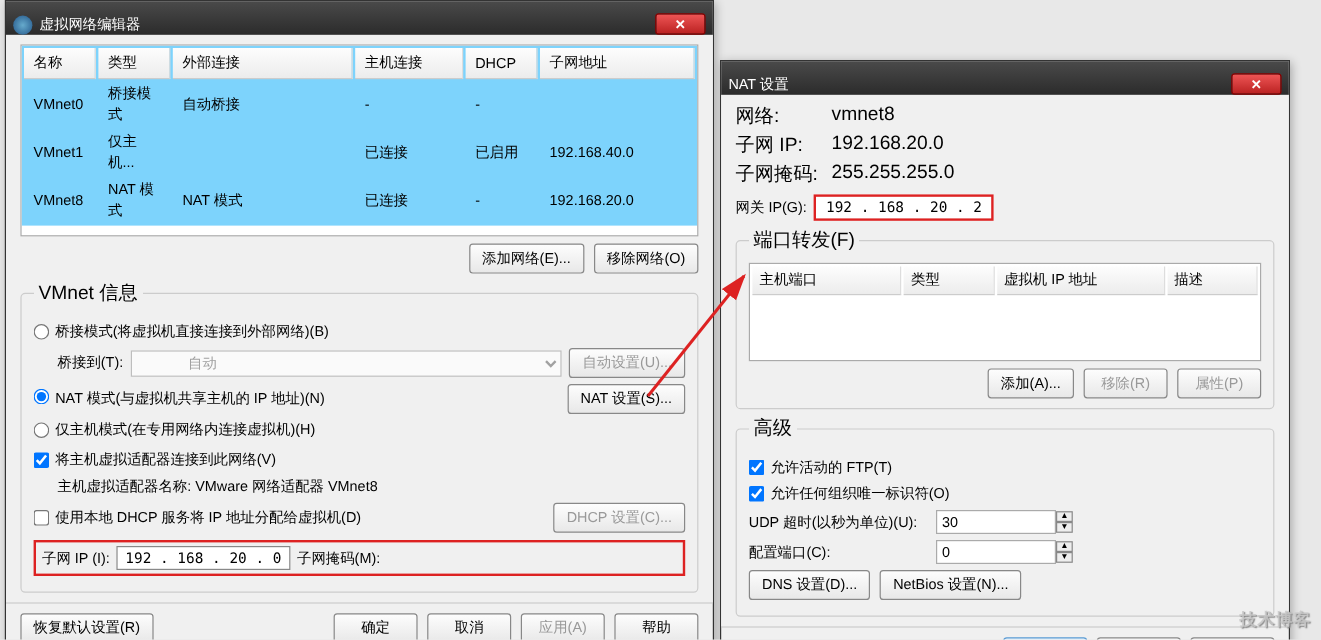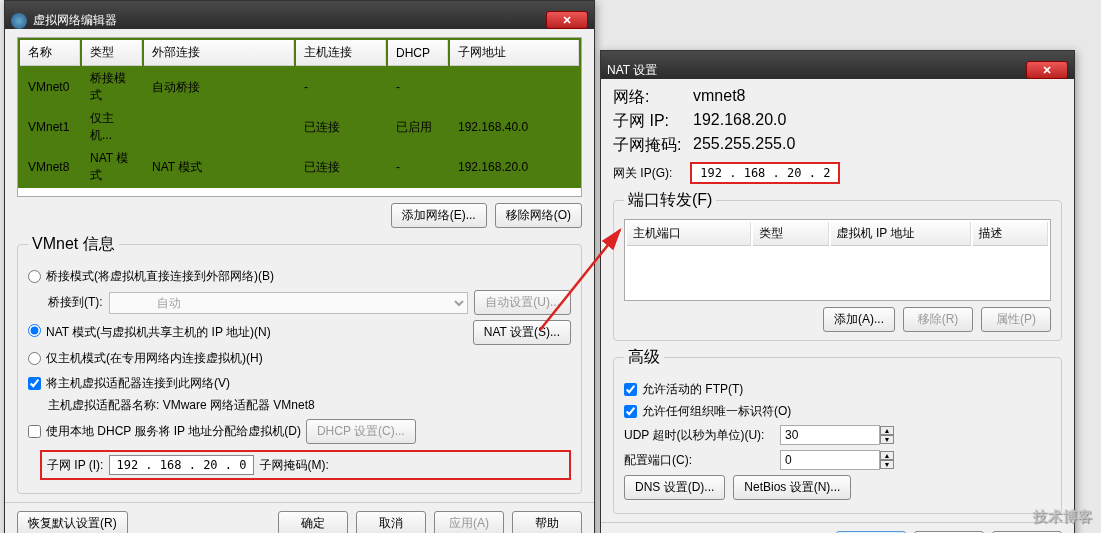--- a/index.html
+++ b/index.html
@@ -3,35 +3,35 @@
 <meta charset="utf-8">
 <style>
 * { box-sizing: border-box; margin: 0; padding: 0; }
 body { font-family: "Microsoft YaHei", "SimSun", Tahoma, sans-serif; font-size: 12px; background: #e8e8e8; width: 1101px; height: 533px; position: relative; overflow: hidden; }
 .window { position: absolute; background: #f0f0f0; border: 1px solid #333; box-shadow: 2px 2px 8px rgba(0,0,0,0.3); }
 .titlebar { background: linear-gradient(to bottom, #4a4a4a, #2b2b2b); color: #fff; height: 28px; display: flex; align-items: flex-end; padding: 0 6px; position: relative; }
 .titlebar .icon-app { width: 16px; height: 16px; background: radial-gradient(#6ac, #258); border-radius: 50%; margin-right: 6px; }
 .titlebar .title { flex: 1; font-size: 12px; }
 .close-btn { background: linear-gradient(to bottom, #e55, #b22); color: #fff; width: 42px; height: 18px; border-radius: 3px; border: 1px solid #800; display: flex; align-items: center; justify-content: center; font-weight: bold; cursor: pointer; font-size: 11px; }
 .win-body { padding: 8px 12px; background: #f0f0f0; }
-.network-table { border: 1px solid #aaa; background: #4d7c0f; width: 100%; }
+.network-table { border: 1px solid #aaa; background: #7dd3fc; width: 100%; }
 .network-table th { background: linear-gradient(to bottom, #fdfdfd, #ececec); border-right: 1px solid #ddd; border-bottom: 1px solid #ccc; padding: 4px 8px; text-align: left; font-weight: normal; font-size: 12px; }
 .network-table td { padding: 2px 8px; font-size: 12px; }
 .btn { background: linear-gradient(to bottom, #fdfdfd, #e8e8e8); border: 1px solid #888; border-radius: 3px; padding: 3px 10px; font-size: 12px; cursor: pointer; min-width: 70px; }
 .btn:disabled { color: #999; }
 .btn-row { display: flex; gap: 8px; justify-content: flex-end; margin-top: 6px; }
 fieldset { border: 1px solid #ccc; border-radius: 4px; padding: 8px 10px; margin-top: 6px; }
 legend { font-size: 16px; padding: 0 4px; }
 .radio-row, .check-row { display: flex; align-items: center; gap: 5px; margin: 5px 0; font-size: 12px; }
 .radio-row input[type=radio], .check-row input[type=checkbox] { margin: 0; }
 .field-inline { display: flex; align-items: center; gap: 6px; margin: 5px 0; }
 .field-inline label { font-size: 12px; }
 .ip-input { border: 1px solid #888; background: #fff; padding: 2px 6px; font-family: monospace; font-size: 12px; min-width: 120px; display: inline-block; text-align: center; }
 .text-input { border: 1px solid #aaa; background: #fff; padding: 2px 4px; font-size: 12px; }
-.redbox { border: 2px solid #d22; margin-left: 12px; }
+.redbox { border: 2px solid #d22; }
 .bottom-row { display: flex; gap: 8px; padding: 8px 12px; border-top: 1px solid #ccc; align-items: center; }
 .bottom-row .spacer { flex: 1; }
 .indent { margin-left: 20px; }
 .arrow-svg { position: absolute; pointer-events: none; }
 .info-grid { display: grid; grid-template-columns: 70px auto; gap: 3px 10px; font-size: 16px; margin-bottom: 6px; }
 .pf-table { border: 1px solid #aaa; background: #fff; width: 100%; height: 70px; }
 .pf-table th { background: linear-gradient(to bottom, #fdfdfd, #ececec); border-right: 1px solid #ddd; border-bottom: 1px solid #ccc; padding: 3px 6px; text-align: left; font-weight: normal; font-size: 12px; }
 .spinner-wrap { display: flex; align-items: center; }
 .spinner-btns { display: flex; flex-direction: column; }
 .spinner-btns button { width: 14px; height: 9px; font-size: 7px; padding: 0; line-height: 7px; border: 1px solid #888; background: #eee; }
@@ -121,21 +121,21 @@
         <input type="radio" name="vmode" style="">
         <label>仅主机模式(在专用网络内连接虚拟机)(H)</label>
       </div>
 
       <div class="check-row" style="margin-top:8px;">
         <input type="checkbox" checked="" style="">
         <label>将主机虚拟适配器连接到此网络(V)</label>
       </div>
       <div class="indent" style="font-size:12px;">主机虚拟适配器名称: VMware 网络适配器 VMnet8</div>
 
-      <div class="check-row" style="justify-content:flex-start;">
+      <div class="check-row" style="justify-content:space-between;">
         <span style="display:flex;align-items:center;gap:5px;">
           <input type="checkbox" style="">
           <label>使用本地 DHCP 服务将 IP 地址分配给虚拟机(D)</label>
         </span>
         <button class="btn" disabled="">DHCP 设置(C)...</button>
       </div>
 
       <div class="field-inline redbox" style="padding:3px 5px; margin-top:6px;">
         <label>子网 IP (I):</label>
         <span class="ip-input">192 . 168 . 20 . 0</span>

